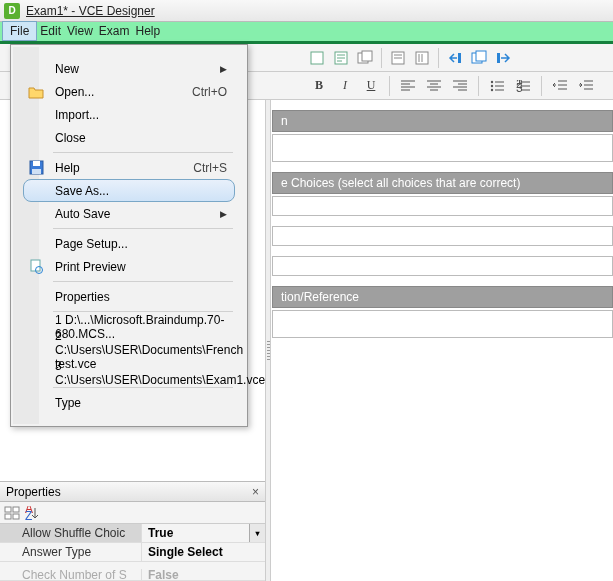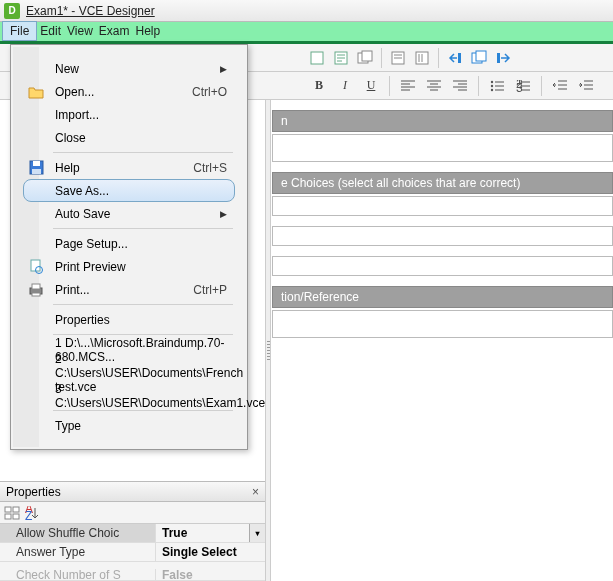--- a/index.html
+++ b/index.html
@@ -49,21 +49,21 @@
 .splitter { position: absolute; left: 265px; top: 100px; bottom: 0; width: 6px; background: #eee; border-left: 1px solid #ccc; border-right: 1px solid #ccc; }
 .splitter::before { content: ""; position: absolute; left: 1px; top: 50%; width: 3px; height: 20px; background: repeating-linear-gradient(#999 0 1px, transparent 1px 3px); }
 
 
 .props { position: absolute; left: 0; bottom: 0; width: 265px; background: #f4f4f4; border-top: 1px solid #bbb; }
 .props-title { height: 20px; background: linear-gradient(#f8f8f8,#e4e4e4); border-bottom: 1px solid #bbb; display: flex; align-items: center; padding: 0 6px; }
 .props-title .x { margin-left: auto; color: #555; font-family: Arial; }
 .props-tools { height: 22px; display: flex; align-items: center; gap: 4px; padding: 0 4px; border-bottom: 1px solid #ccc; }
 .props-grid { }
 .props-row { display: flex; height: 19px; border-bottom: 1px solid #ddd; }
-.props-row .k { width: 156px; padding-left: 16px; border-right: 1px solid #ddd; color: #333; display:flex; align-items:center; overflow:hidden; white-space:nowrap; }
+.props-row .k { width: 142px; padding-left: 22px; border-right: 1px solid #ddd; color: #333; display:flex; align-items:center; overflow:hidden; white-space:nowrap; }
 .props-row.selected .k { background: #d6d6d6; }
 .props-row .v { flex: 1; padding-left: 6px; display:flex; align-items:center; position: relative; font-weight: bold; }
 .props-row .dd-btn { position: absolute; right: 0; top: 0; bottom: 0; width: 16px; background: #e8e8e8; border-left: 1px solid #aaa; display: flex; align-items: center; justify-content: center; font-size: 8px; }
 .props-row.disabled .k, .props-row.disabled .v { color: #aaa; margin-top: 7px; }
 
 svg { display: block; }
 </style>
 </head>
 <body>
 
@@ -250,31 +250,20 @@
       <span>Page Setup...</span>
     </div>
     <div class="dd-item">
       <span class="dd-icon">
           <svg width="16" height="15">
             <rect x="3" y="1" width="9" height="11" fill="#fff" stroke="#6aa"></rect>
             <circle cx="11" cy="11" r="3.5" fill="none" stroke="#2a84d6"></circle>
           </svg>
         </span>
       <span>Print Preview</span>
-    </div>
-    <div class="dd-item">
-      <span class="dd-icon">
-          <svg width="16" height="14">
-            <rect x="2" y="5" width="12" height="6" fill="#888" stroke="#555"></rect>
-            <rect x="4" y="1" width="8" height="5" fill="#fff" stroke="#888"></rect>
-            <rect x="4" y="10" width="8" height="3" fill="#fff" stroke="#888"></rect>
-          </svg>
-        </span>
-      <span>Print...</span>
-      <span class="shortcut">Ctrl+P</span>
     </div>
     <div class="dd-sep"></div>
     <div class="dd-item">
       <span>Properties</span>
     </div>
     <div class="dd-sep"></div>
     <div class="dd-item">
       <span>1 D:\...\Microsoft.Braindump.70-680.MCS...</span>
     </div>
     <div class="dd-item">

